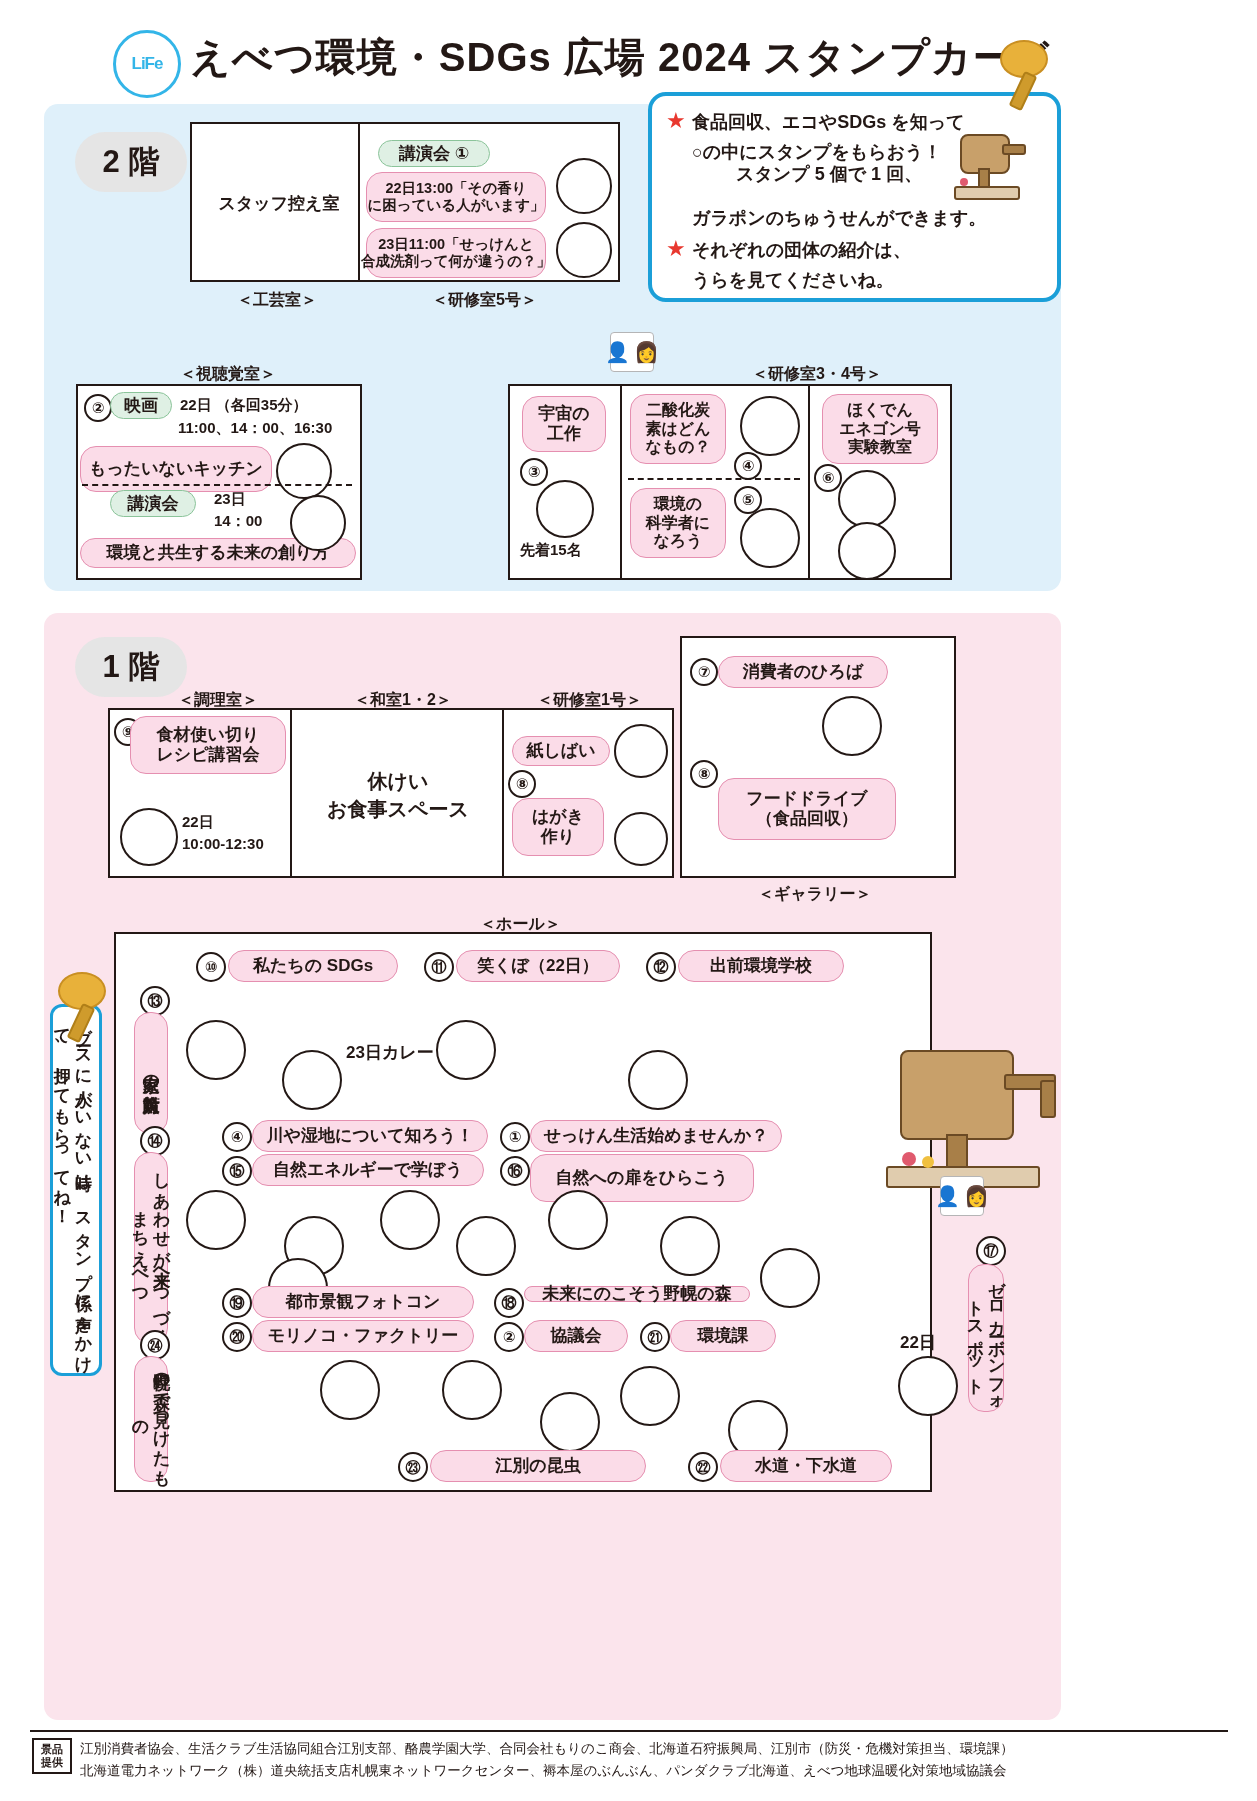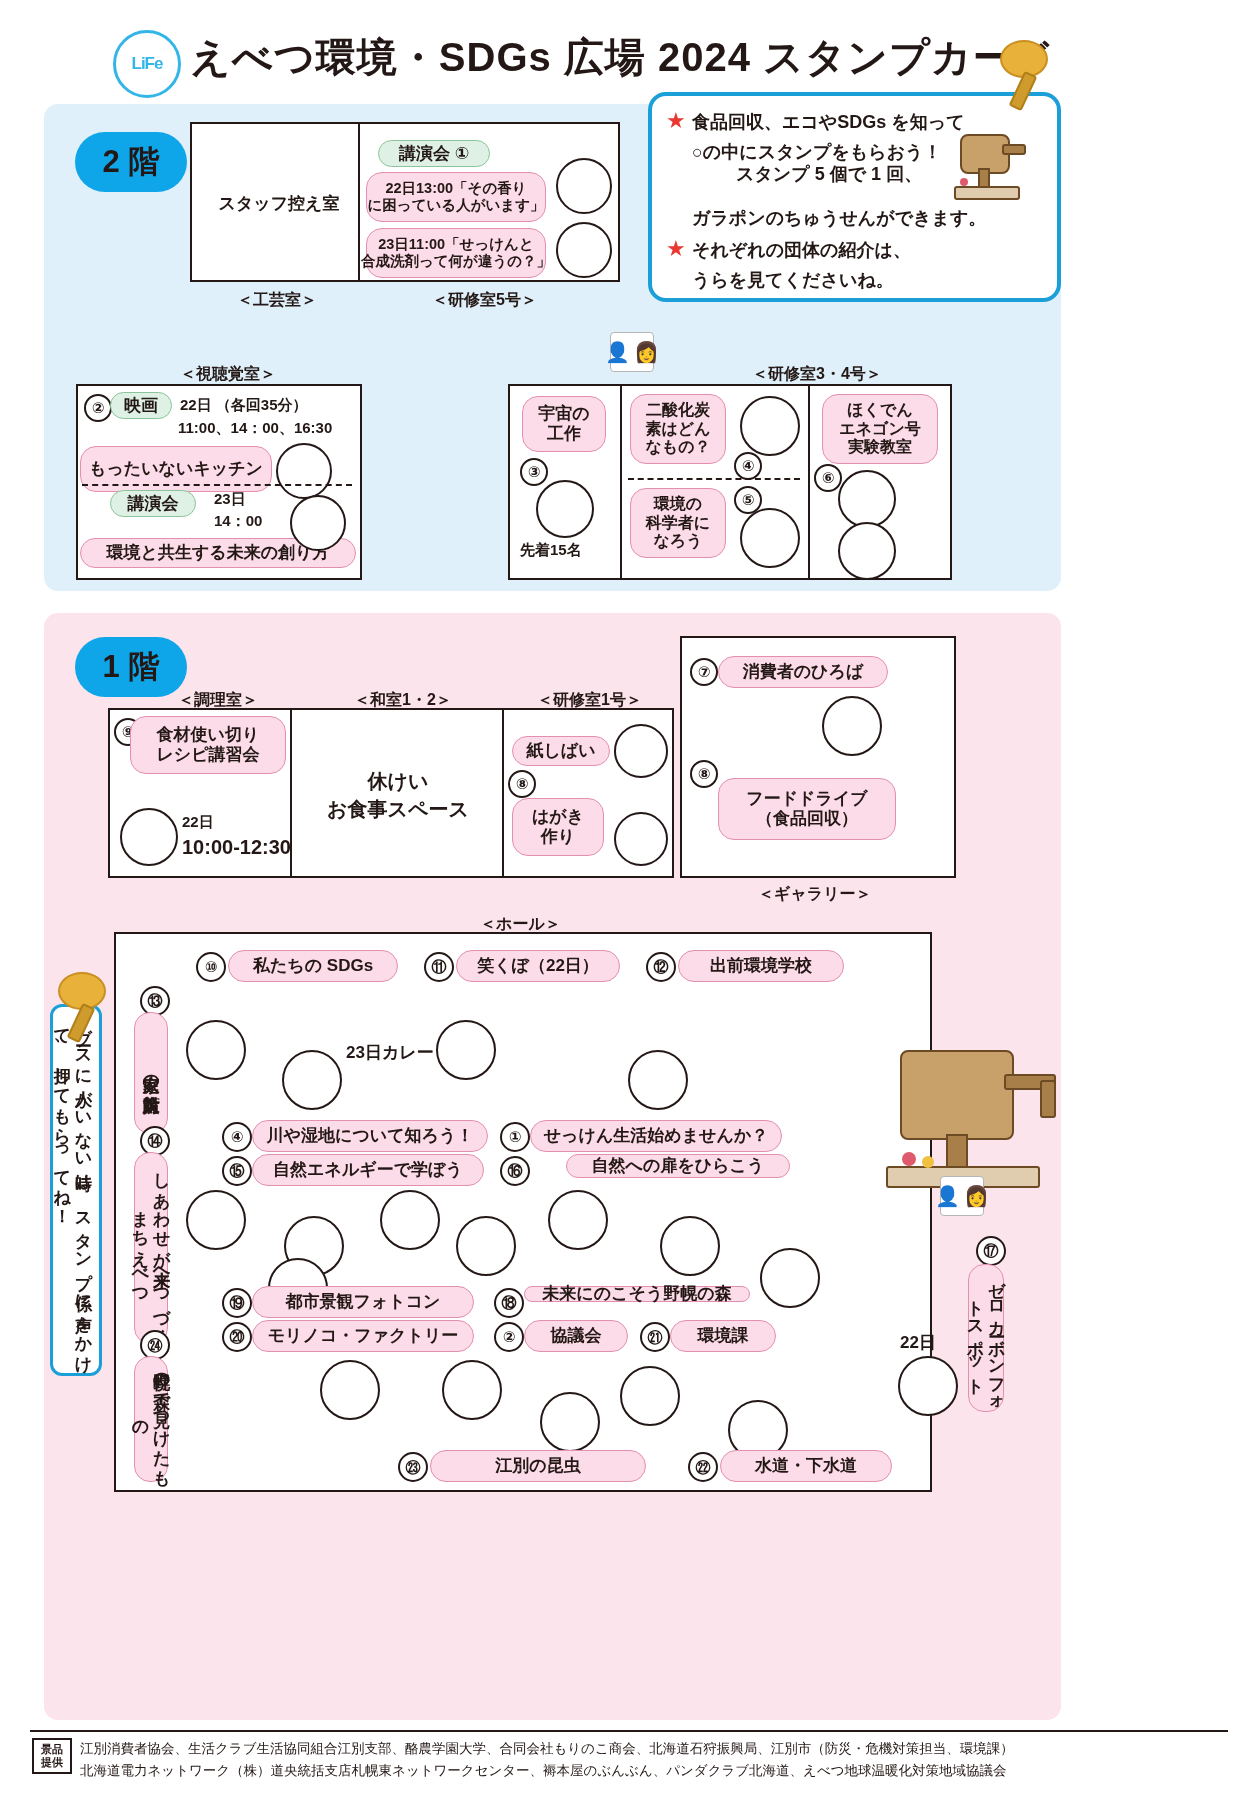--- a/index.html
+++ b/index.html
@@ -28,21 +28,21 @@
   
   .panel2f{
     position:absolute;left:44px;top:104px;width:1017px;height:487px;
     background:#dff0fa;border-radius:14px;
   }
   .panel1f{
     position:absolute;left:44px;top:613px;width:1017px;height:1107px;
     background:#fbe4ec;border-radius:14px;
   }
   .floor-badge{
-    position:absolute;background:#0ea5e9;border-radius:34px;
+    position:absolute;background:#e5e5e5;border-radius:34px;
     display:flex;align-items:center;justify-content:center;
     font-size:31px;font-weight:bold;
   }
   #floor2{left:75px;top:132px;width:112px;height:60px;}
   #floor1{left:75px;top:637px;width:112px;height:60px;}
 
   
   .box{position:absolute;border:2px solid #231815;background:#fff;box-sizing:border-box;}
   .vline{position:absolute;background:#231815;width:2px;}
   .dashh{position:absolute;border-top:2px dashed #231815;}
@@ -269,21 +269,21 @@
   <div class="vline" style="left:290px;top:708px;height:170px;"></div>
   <div class="vline" style="left:502px;top:708px;height:170px;"></div>
 
   <div class="num" style="left:114px;top:718px;width:24px;height:24px;">⑨</div>
   <div class="pill multi" style="left:130px;top:716px;width:156px;height:58px;">
     <div>食材使い切り</div>
     <div>レシピ講習会</div>
   </div>
   <div class="circ" style="left:120px;top:808px;width:54px;height:54px;"></div>
   <div class="txt" style="left:182px;top:812px;font-size:15px;">22日</div>
-  <div class="txt" style="left:182px;top:834px;font-size:20px;">10:00-12:30</div>
+  <div class="txt" style="left:182px;top:834px;font-size:15px;">10:00-12:30</div>
 
   <div class="txt c" style="left:300px;top:768px;width:196px;font-size:20px;">休けい</div>
   <div class="txt c" style="left:300px;top:796px;width:196px;font-size:20px;">お食事スペース</div>
 
   <div class="pill" style="left:512px;top:736px;width:98px;height:30px;">紙しばい</div>
   <div class="circ" style="left:614px;top:724px;width:50px;height:50px;"></div>
   <div class="num" style="left:508px;top:770px;width:24px;height:24px;">⑧</div>
   <div class="pill multi" style="left:512px;top:798px;width:92px;height:58px;">
     <div>はがき</div>
     <div>作り</div>
@@ -335,21 +335,21 @@
   <div class="vpill" style="left:134px;top:1356px;width:34px;height:126px;">野幌の森で見つけたもの</div>
 
   <div class="num" style="left:222px;top:1122px;width:26px;height:26px;">④</div>
   <div class="pill" style="left:252px;top:1120px;width:236px;height:32px;">川や湿地について知ろう！</div>
   <div class="num" style="left:500px;top:1122px;width:26px;height:26px;">①</div>
   <div class="pill" style="left:530px;top:1120px;width:252px;height:32px;">せっけん生活始めませんか？</div>
 
   <div class="num" style="left:222px;top:1156px;width:26px;height:26px;">⑮</div>
   <div class="pill" style="left:252px;top:1154px;width:232px;height:32px;">自然エネルギーで学ぼう</div>
   <div class="num" style="left:500px;top:1156px;width:26px;height:26px;">⑯</div>
-  <div class="pill" style="left:530px;top:1154px;width:224px;height:24px;margin-left:36px;">自然への扉をひらこう</div>
+  <div class="pill" style="left:530px;top:1154px;width:224px;height:48px;">自然への扉をひらこう</div>
 
   <div class="circ" style="left:186px;top:1190px;width:56px;height:56px;"></div>
   <div class="circ" style="left:284px;top:1216px;width:56px;height:56px;"></div>
   <div class="circ" style="left:380px;top:1190px;width:56px;height:56px;"></div>
   <div class="circ" style="left:268px;top:1258px;width:56px;height:56px;"></div>
   <div class="circ" style="left:456px;top:1216px;width:56px;height:56px;"></div>
   <div class="circ" style="left:548px;top:1190px;width:56px;height:56px;"></div>
   <div class="circ" style="left:660px;top:1216px;width:56px;height:56px;"></div>
   <div class="circ" style="left:760px;top:1248px;width:56px;height:56px;"></div>
 

